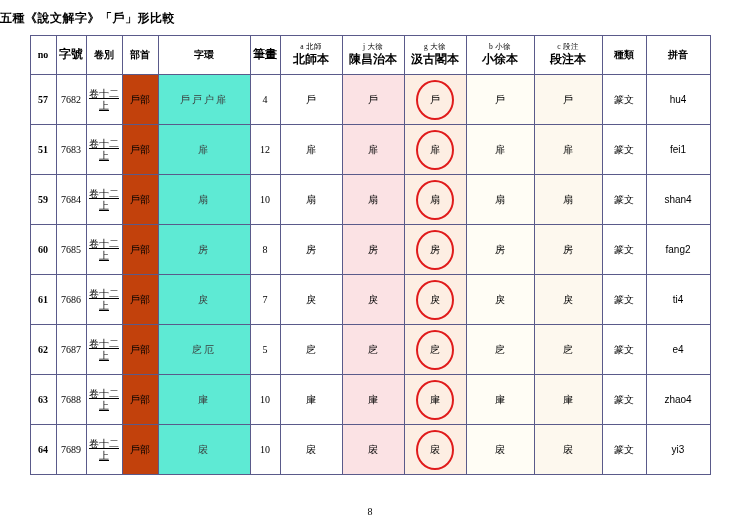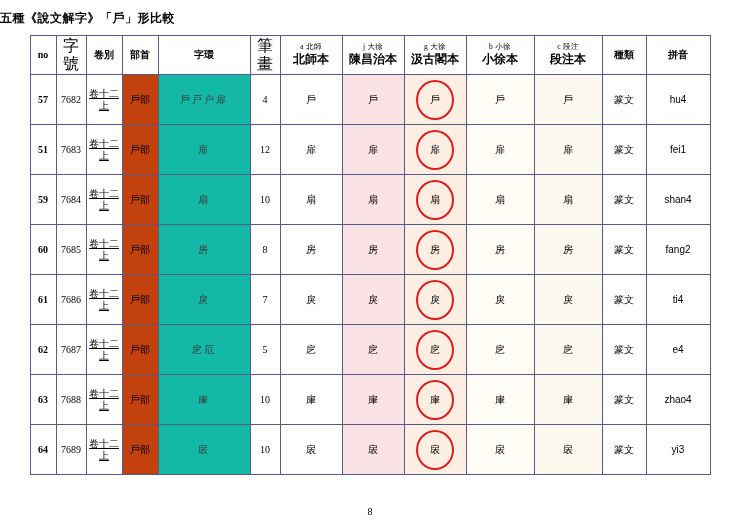--- a/index.html
+++ b/index.html
@@ -76,33 +76,33 @@
   .hdr-small {
     font-size: 7.5px;
     font-weight: normal;
     letter-spacing: 0.3px;
   }
   .hdr-main {
     font-size: 12px;
     font-weight: bold;
   }
   .vert2 {
-    font-size: 16px;
-    font-weight: normal;
+    font-size: 12px;
+    font-weight: bold;
     line-height: 1.1;
     display: inline-block;
   }
   tbody tr { height: 50px; }
   td.no-cell { font-size: 11px; font-weight: bold; }
   td.zihao-cell { font-size: 8.5px; }
   td.juanbie-cell { font-size: 7.5px; line-height: 1.15; text-decoration: underline; }
   td.bushou-cell { font-size: 8px; background: #c2410c; }
   td.zihuan-cell {
     font-size: 20px;
-    background: #14b8a6;
+    background: #5eead4;
     letter-spacing: 2px;
     color: #3a3a3a;
     font-family: Liberation Mono, monospace;
   }
   td.bihua-cell { font-size: 10px; }
   td.glyph {
     font-size: 22px;
     font-family: "DejaVu Serif", "Liberation Serif", serif;
     position: relative;
   }

